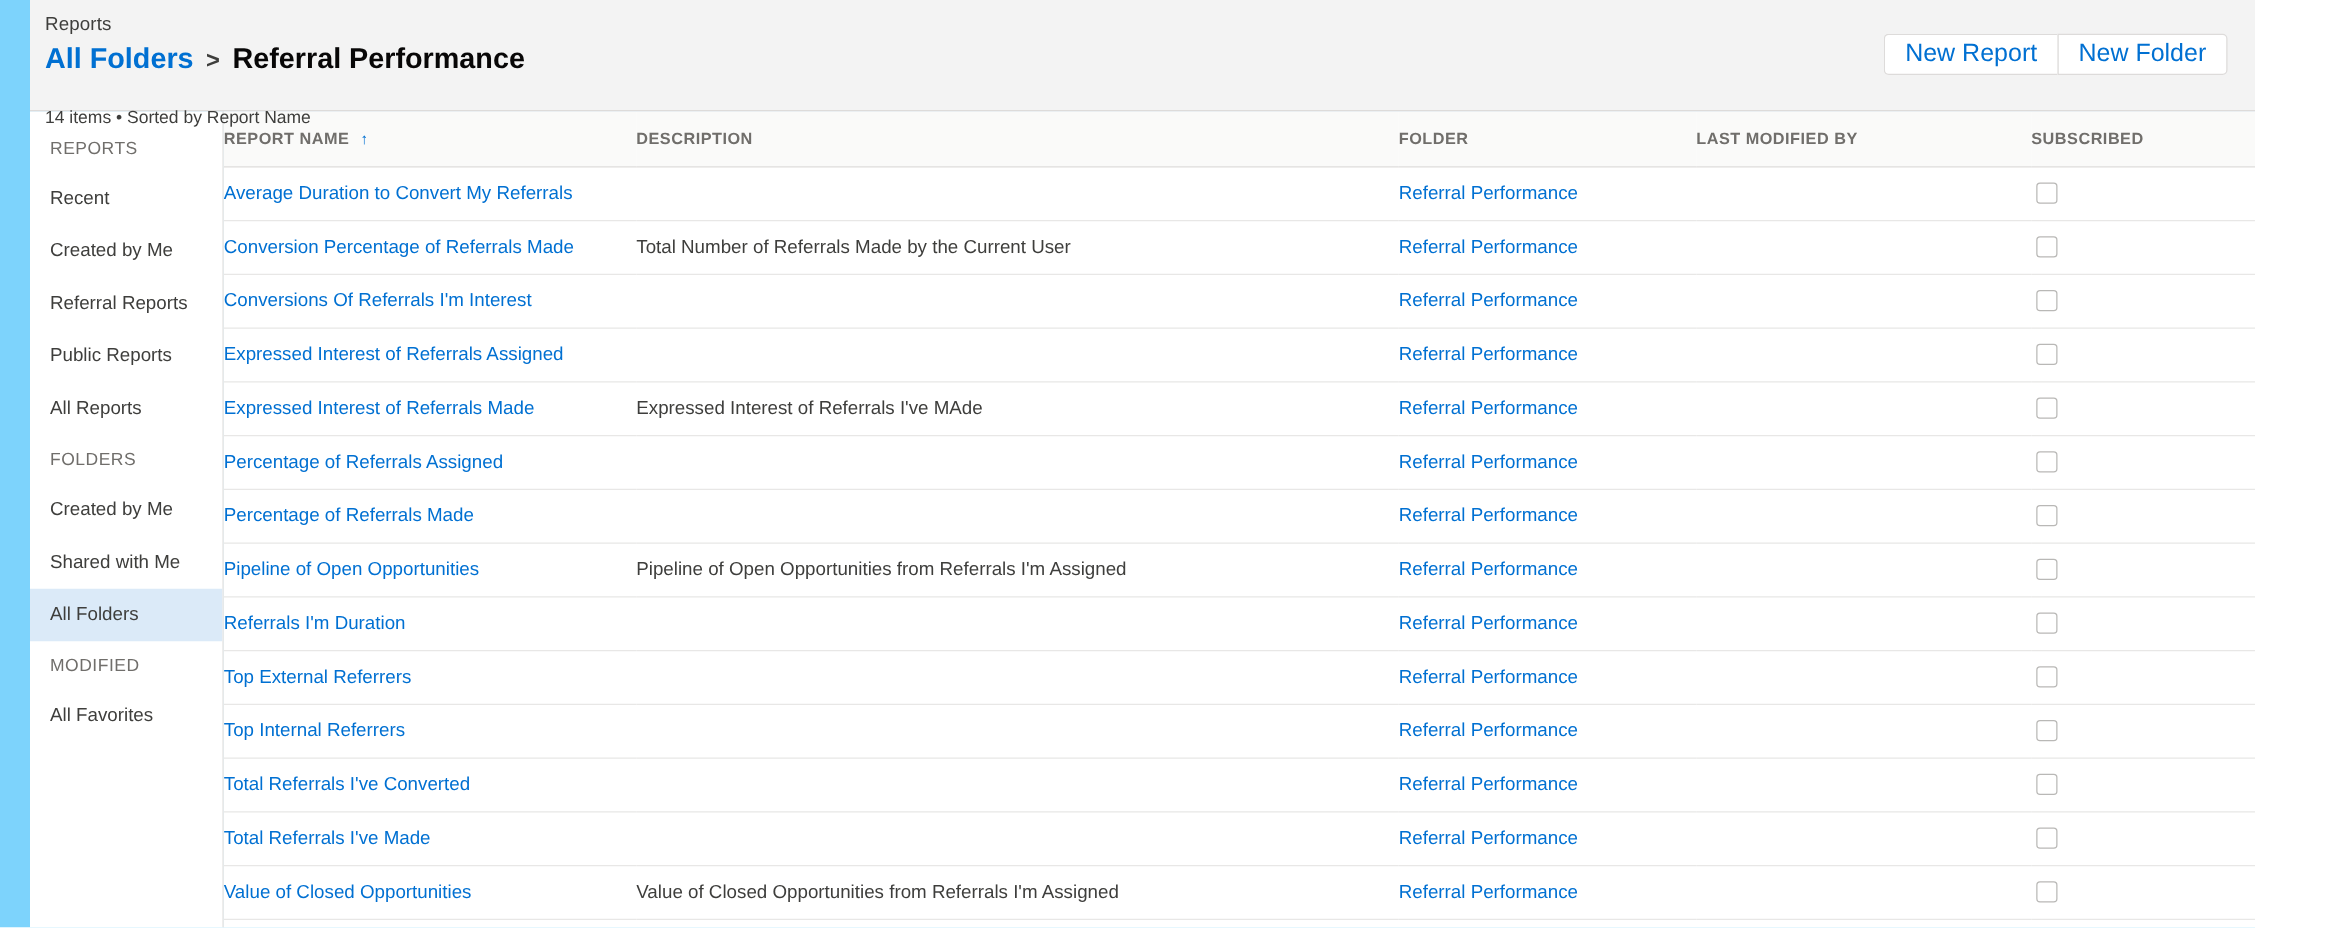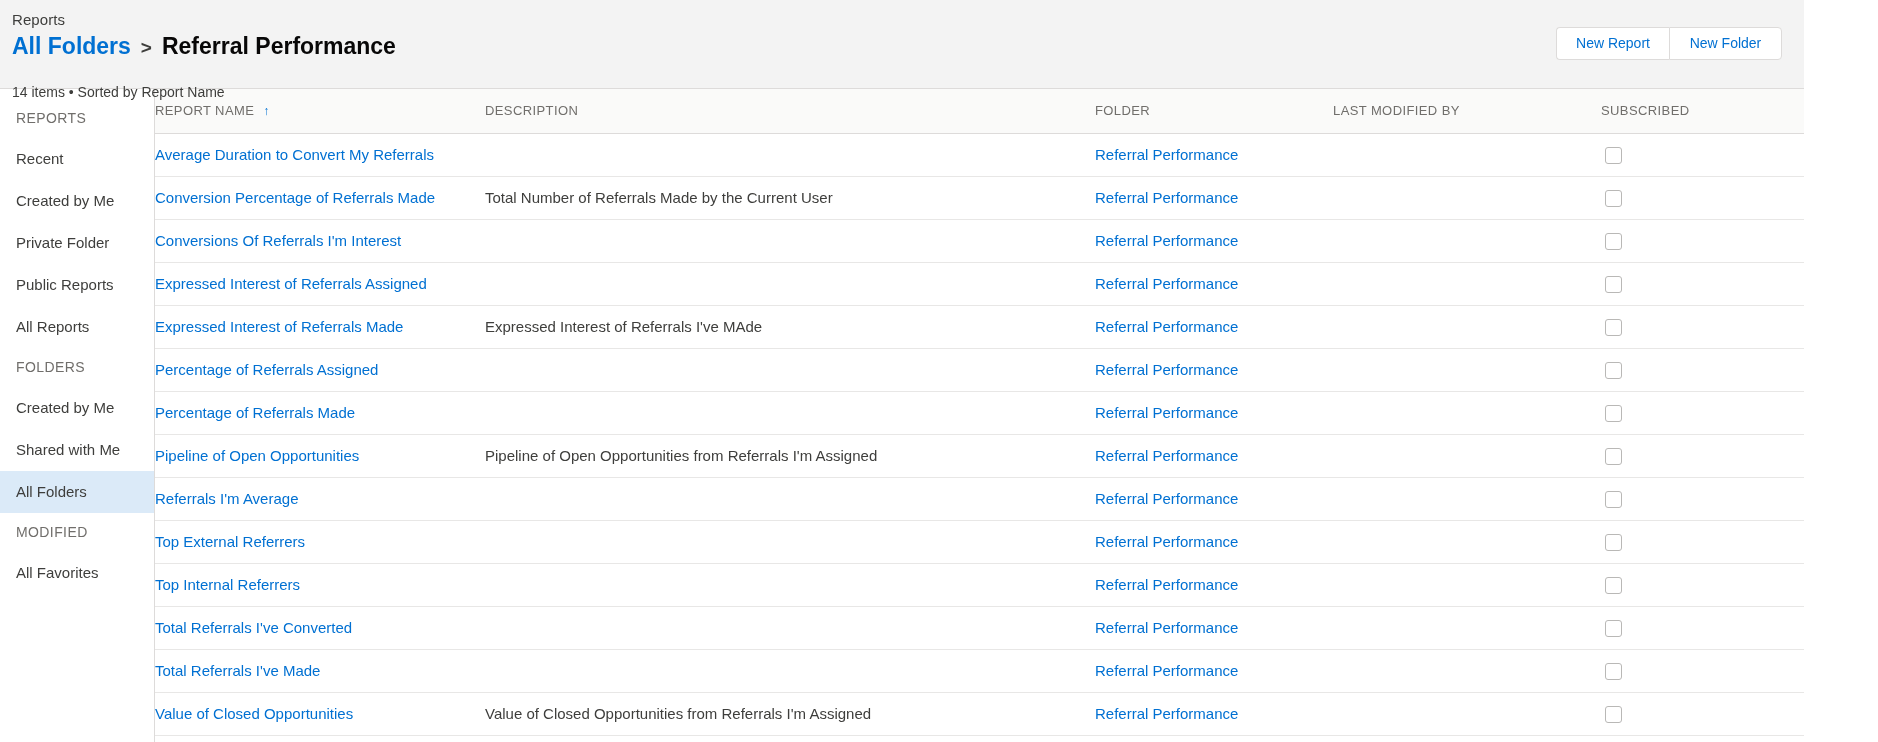--- a/index.html
+++ b/index.html
@@ -12,20 +12,21 @@
     -webkit-font-smoothing: antialiased;
   }
 
   .page {
     position: relative;
     width: 1804px;
     height: 742px;
     background: #7dd3fc;
     display: flex;
     flex-direction: column;
+    padding-left: 24px;
   }
 
   
   .header {
     position: relative;
     height: 89px;
     background: #f3f3f3;
     border-bottom: 1px solid #dddbda;
     flex: 0 0 auto;
     padding: 10px 0 0 12px;
@@ -73,21 +74,21 @@
     top: 27px;
     display: flex;
   }
   .btn {
     height: 33px;
     min-width: 113px;
     padding: 0 16px;
     background: #ffffff;
     border: 1px solid #dddbda;
     color: #0070d2;
-    font-size: 14px;
+    font-size: 20px;
     font-family: "Liberation Sans", sans-serif;
     cursor: pointer;
     line-height: 31px;
     text-align: center;
   }
   .btn:first-child {
     border-radius: 4px 0 0 4px;
     border-right: none;
   }
   .btn:last-child {
@@ -138,21 +139,21 @@
   }
   table.reports {
     width: 100%;
     border-collapse: collapse;
     table-layout: fixed;
   }
   table.reports thead th {
     background: #fafaf9;
     border-bottom: 1px solid #dddbda;
     font-size: 13px;
-    font-weight: normal;
+    font-weight: bold;
     color: #706e6b;
     letter-spacing: 0.4px;
     text-align: left;
     height: 44px;
     padding: 0 12px 0 0;
     vertical-align: middle;
     white-space: nowrap;
   }
   th.col-name    { width: 330px; padding-left: 20px; }
   th.col-desc    { width: 610px; padding-left: 8px; }
@@ -242,21 +243,21 @@
       <button class="btn">New Folder</button>
     </div>
   </div>
 
   <div class="body">
 
     <nav class="sidebar" id="sidebar">
         <div class="nav-section-label">REPORTS</div>
         <div class="nav-item">Recent</div>
         <div class="nav-item">Created by Me</div>
-        <div class="nav-item">Private Folder</div>
+        <div class="nav-item">Referral Reports</div>
         <div class="nav-item">Public Reports</div>
         <div class="nav-item">All Reports</div>
         <div class="nav-section-label">FOLDERS</div>
         <div class="nav-item">Created by Me</div>
         <div class="nav-item">Shared with Me</div>
         <div class="nav-item selected">All Folders</div>
         <div class="nav-section-label">MODIFIED</div>
         <div class="nav-item">All Favorites</div>
       </nav>
 
@@ -336,21 +337,21 @@
             </tr>
             <tr>
               <td class="c-name"><span class="link">Pipeline of Open Opportunities</span></td>
               <td class="c-desc">Pipeline of Open Opportunities from Referrals I'm Assigned</td>
               <td class="c-folder"><span class="link">Referral Performance</span></td>
               <td class="c-modby"></td>
               <td class="c-subs"><span class="checkbox"></span></td>
               <td class="c-menu"><span class="row-menu-btn"></span></td>
             </tr>
             <tr>
-              <td class="c-name"><span class="link">Referrals I'm Average</span></td>
+              <td class="c-name"><span class="link">Referrals I'm Duration</span></td>
               <td class="c-desc"></td>
               <td class="c-folder"><span class="link">Referral Performance</span></td>
               <td class="c-modby"></td>
               <td class="c-subs"><span class="checkbox"></span></td>
               <td class="c-menu"><span class="row-menu-btn"></span></td>
             </tr>
             <tr>
               <td class="c-name"><span class="link">Top External Referrers</span></td>
               <td class="c-desc"></td>
               <td class="c-folder"><span class="link">Referral Performance</span></td>

